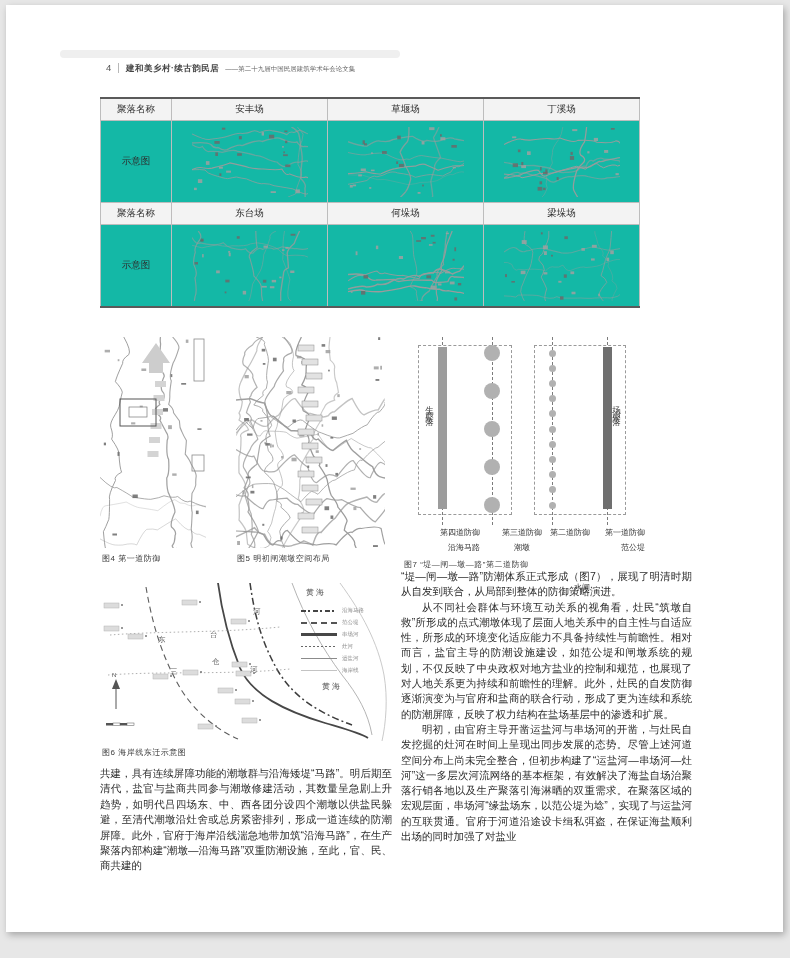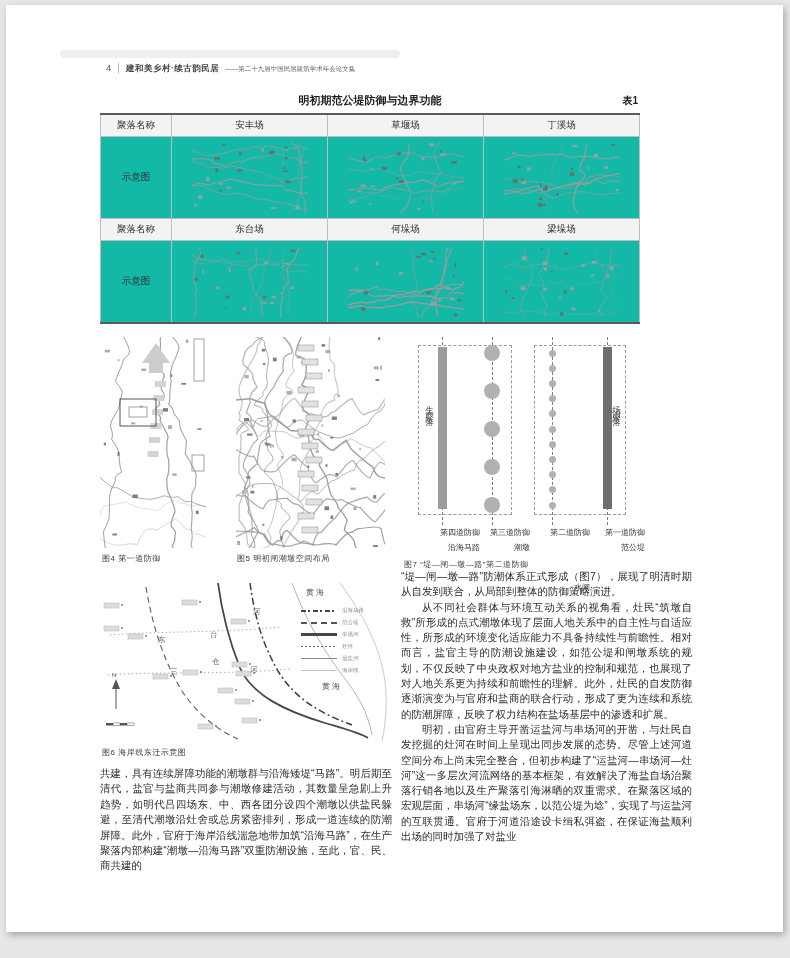--- a/index.html
+++ b/index.html
@@ -77,24 +77,20 @@
   <div class="smudge"></div>
 
   <div class="hdr">
     <span class="num">4</span>
     <span class="bar">|</span>
     <span class="t">建和美乡村·续古韵民居</span>
     <span class="st">——第二十九届中国民居建筑学术年会论文集</span>
   </div>
 
   <div class="tblwrap">
-    <div class="tbltitle">
-      <div class="tt">明初期范公堤防御与边界功能</div>
-      <div class="tag">表1</div>
-    </div>
     <table class="st">
       <tbody>
           <tr class="namerow">
             <td class="lab">聚落名称</td>
             <td>安丰场</td>
             <td>草堰场</td>
             <td>丁溪场</td>
           </tr>
           <tr class="diagrow">
             <td class="lab">示意图</td>
@@ -442,21 +438,21 @@
   <div class="f7line" style="left: 40px;"></div>
       <div class="f7bar" style="left: 35.5px; background: rgb(156, 156, 156);"></div>
       <div class="f7lbl" style="left: 2px; top: 190px;">第四道防御</div>
       <div class="f7lbl" style="left: 2px; top: 205px;">沿海马路</div>
       <div class="f7line" style="left: 90px;"></div>
       <div class="f7c" style="left: 82px; top: 8px; height: 16px; width: 16px;"></div>
       <div class="f7c" style="left: 82px; top: 46px; height: 16px; width: 16px;"></div>
       <div class="f7c" style="left: 82px; top: 84px; height: 16px; width: 16px;"></div>
       <div class="f7c" style="left: 82px; top: 122px; height: 16px; width: 16px;"></div>
       <div class="f7c" style="left: 82px; top: 160px; height: 16px; width: 16px;"></div>
-      <div class="f7lbl" style="left: 52px; top: 190px;">第三道防御</div>
+      <div class="f7lbl" style="left: 64px; top: 190px;">第三道防御</div>
       <div class="f7lbl" style="left: 52px; top: 205px;">潮墩</div>
       <div class="f7line" style="left: 150px;"></div>
       <div class="f7c" style="left: 146.5px; top: 12.5px; height: 7px; width: 7px;"></div>
       <div class="f7c" style="left: 146.5px; top: 27.7px; height: 7px; width: 7px;"></div>
       <div class="f7c" style="left: 146.5px; top: 42.9px; height: 7px; width: 7px;"></div>
       <div class="f7c" style="left: 146.5px; top: 58.1px; height: 7px; width: 7px;"></div>
       <div class="f7c" style="left: 146.5px; top: 73.3px; height: 7px; width: 7px;"></div>
       <div class="f7c" style="left: 146.5px; top: 88.5px; height: 7px; width: 7px;"></div>
       <div class="f7c" style="left: 146.5px; top: 103.7px; height: 7px; width: 7px;"></div>
       <div class="f7c" style="left: 146.5px; top: 118.9px; height: 7px; width: 7px;"></div>

